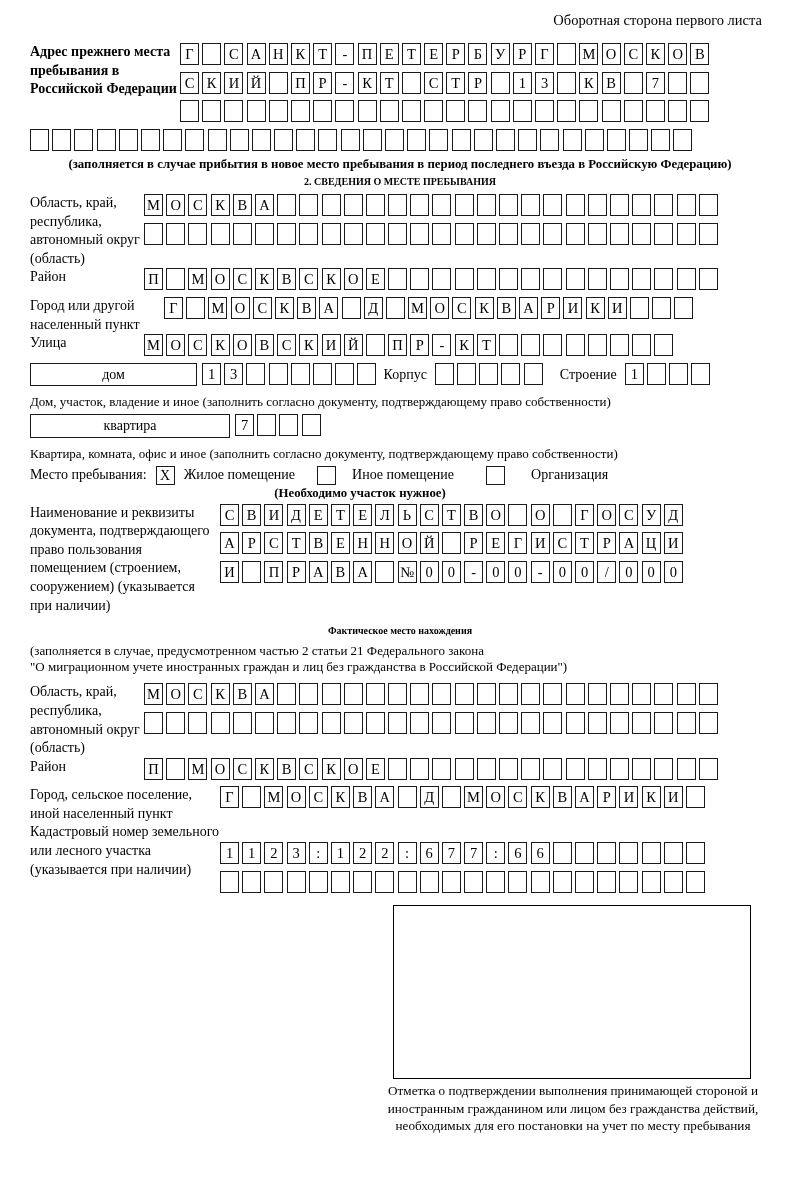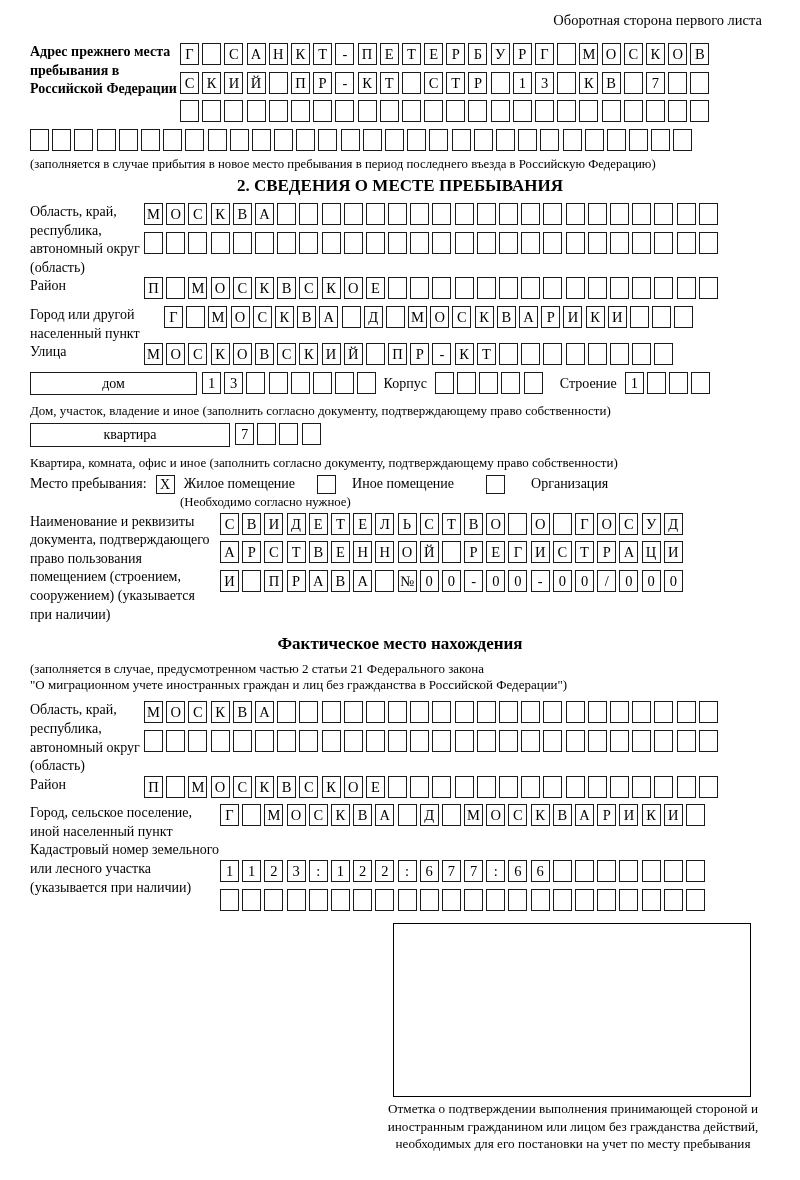--- a/index.html
+++ b/index.html
@@ -14,23 +14,23 @@
   .flabel{font-size:14px;line-height:1.33;flex:none;}
   .w150{width:150px;font-weight:bold;} .w114{width:114px;} .w134{width:134px;} .w190{width:190px;}
   .fcells{flex:none;}
   .cellrow{white-space:nowrap;height:24px;margin-bottom:4.5px;}
   .cell{
     display:inline-block;box-sizing:content-box;
     width:17px;height:20px;border:1.7px solid #1b1b1b;margin-right:3.2px;
     text-align:center;font-size:14.5px;line-height:20.5px;vertical-align:top;
     font-family:"Liberation Serif",serif;
   }
-  .note{font-size:12.8px;text-align:left;margin:1px 0 3px 0;}
+  .note{font-size:12.8px;text-align:center;margin:1px 0 3px 0;font-weight:bold;}
   .note-left{font-size:13px;text-align:left;margin:0 0 4px 0;}
-  .sec-title{font-size:17px;font-weight:bold;text-align:center;margin:4px 0 7px 0;}
+  .sec-title{font-size:10px;font-weight:bold;text-align:center;margin:4px 0 7px 0;}
   .labelbox{
     box-sizing:border-box;border:1.7px solid #1b1b1b;height:23.5px;
     text-align:center;font-size:14px;line-height:21px;flex:none;
   }
   .inline-cap{font-size:14px;line-height:23px;flex:none;}
   .hrow{display:flex;align-items:flex-start;margin-bottom:3px;}
   .cbox{
     display:inline-block;box-sizing:content-box;width:17px;height:17px;
     border:1.7px solid #1b1b1b;text-align:center;font-size:14px;line-height:17px;
     vertical-align:middle;flex:none;
@@ -106,21 +106,21 @@
 
 <div class="stayrow">
   <span>Место пребывания:</span>
   <span class="cbox" style="margin:0 9px 0 9px">X</span>
   <span>Жилое помещение</span>
   <span class="cbox" style="margin:0 16px 0 22px"></span>
   <span>Иное помещение</span>
   <span class="cbox" style="margin:0 26px 0 32px"></span>
   <span>Организация</span>
 </div>
-<div class="note" style="width:360px;margin-left:150px">(Необходимо согласно нужное)</div>
+<div class="note" style="width:360px;margin-left:150px">(Необходимо участок нужное)</div>
 
 <div class="frow mt2">
   <div class="flabel w190">Наименование и реквизиты документа, подтверждающего право пользования помещением (строением, сооружением) (указывается при наличии)</div>
   <div class="fcells">
     <div class="cellrow"><span class="cell">С</span><span class="cell">В</span><span class="cell">И</span><span class="cell">Д</span><span class="cell">Е</span><span class="cell">Т</span><span class="cell">Е</span><span class="cell">Л</span><span class="cell">Ь</span><span class="cell">С</span><span class="cell">Т</span><span class="cell">В</span><span class="cell">О</span><span class="cell"></span><span class="cell">О</span><span class="cell"></span><span class="cell">Г</span><span class="cell">О</span><span class="cell">С</span><span class="cell">У</span><span class="cell">Д</span></div>
     <div class="cellrow"><span class="cell">А</span><span class="cell">Р</span><span class="cell">С</span><span class="cell">Т</span><span class="cell">В</span><span class="cell">Е</span><span class="cell">Н</span><span class="cell">Н</span><span class="cell">О</span><span class="cell">Й</span><span class="cell"></span><span class="cell">Р</span><span class="cell">Е</span><span class="cell">Г</span><span class="cell">И</span><span class="cell">С</span><span class="cell">Т</span><span class="cell">Р</span><span class="cell">А</span><span class="cell">Ц</span><span class="cell">И</span></div>
     <div class="cellrow"><span class="cell">И</span><span class="cell"></span><span class="cell">П</span><span class="cell">Р</span><span class="cell">А</span><span class="cell">В</span><span class="cell">А</span><span class="cell"></span><span class="cell">№</span><span class="cell">0</span><span class="cell">0</span><span class="cell">-</span><span class="cell">0</span><span class="cell">0</span><span class="cell">-</span><span class="cell">0</span><span class="cell">0</span><span class="cell">/</span><span class="cell">0</span><span class="cell">0</span><span class="cell">0</span></div>
   </div>
 </div>
 

